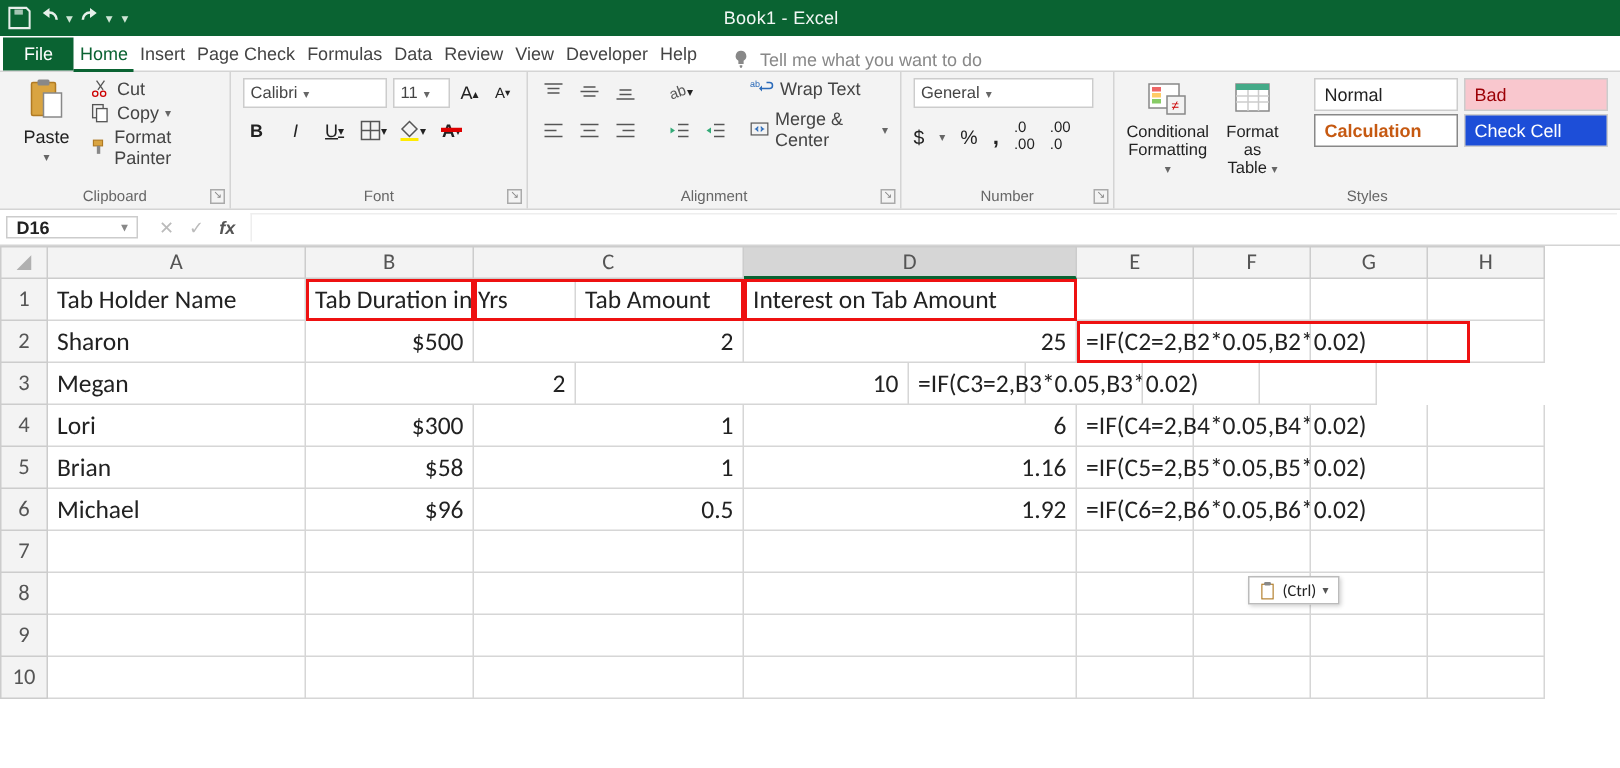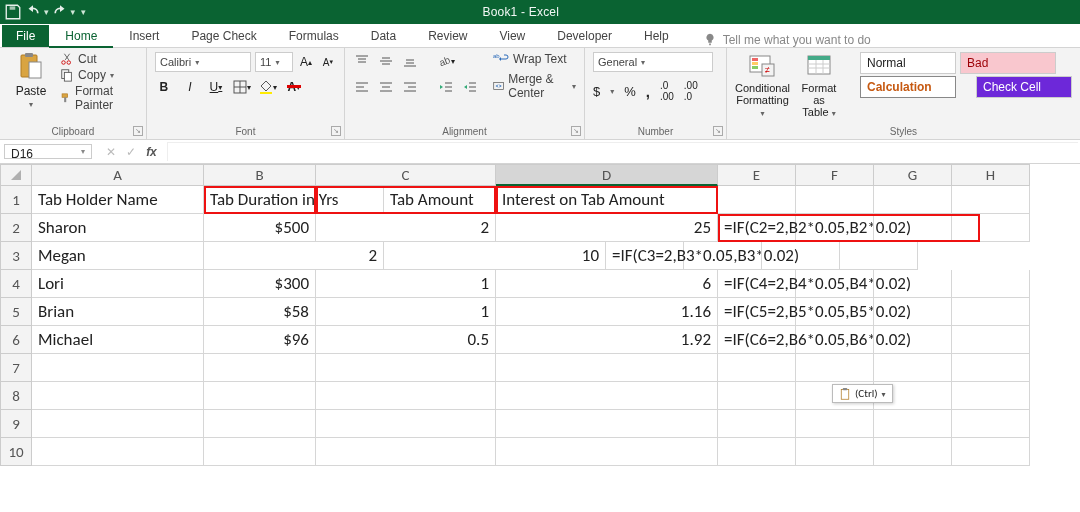--- a/index.html
+++ b/index.html
@@ -27,21 +27,21 @@
   .tabs {
     display: flex;
     align-items: end;
     height: 24px;
     border-bottom: 1px solid #d4d4d4;
     background: #fff;
     padding-left: 2px;
     gap: 0;
   }
   .tab {
-    padding: 4px 16px 4px;
+    padding: 4px 4px 4px;
     font-size: 12px;
     color: #444;
     cursor: pointer;
   }
   .tab.file { background: #0a6332; color: #fff; padding:4px 14px; }
   .tab.active {
     color: #0a6332;
     font-weight: 400;
     position: relative;
   }
@@ -78,24 +78,24 @@
   .bigbtn .caret{font-size:8px;color:#666;}
   .minisel{
     border:1px solid #ccc;background:#fff;height:20px;display:flex;align-items:center;padding:0 4px;font-size:11px;color:#444;gap:4px;
   }
   .minisel .caret{font-size:8px;color:#666;}
   .iconbtn{width:18px;height:18px;display:inline-flex;align-items:center;justify-content:center;}
   .stylecell{border:1px solid #ccc;height:22px;width:96px;padding:2px 6px;font-size:12px;display:flex;align-items:center;}
   .style-normal{background:#fff;color:#222;}
   .style-bad{background:#f9c7ce;color:#9c0006;}
   .style-calc{background:#fff;color:#c65911;font-weight:600;border-color:#888;}
-  .style-check{background:#6d28d9;color:#fff;margin-left:16px;}
+  .style-check{background:#1d4ed8;color:#fff;}
   
   .fxbar{height:24px;display:flex;align-items:stretch;border-bottom:1px solid #d4d4d4;}
-  .namebox{width:88px;border:1px solid #ccc;margin:4px;padding:2px 6px;font-size:12px;display:flex;background:#fff;justify-content:space-between;}
+  .namebox{width:88px;border:1px solid #ccc;margin:4px;padding:2px 6px;font-size:12px;display:flex;align-items:center;background:#fff;justify-content:space-between;font-weight:bold;}
   .namebox .caret{font-size:8px;color:#888;}
   .fxbtns{display:flex;align-items:center;gap:10px;padding:0 10px;color:#bbb;}
   .fxbtns .fx{font-style:italic;color:#555;font-weight:bold;}
   .formula{flex:1;border-top:1px solid #eee;border-left:1px solid #eee; margin:2px 2px 2px 0;}
   
   .grid{position:relative;font-family:Calibri, Arial, sans-serif;}
   .colhdr{display:flex;height:22px;}
   .corner{width:32px;border:1px solid #ccc;background:#f3f3f3;display:flex;align-items:center;justify-content:center;}
   .corner svg{width:10px;height:10px;fill:#b0b0b0;}
   .ch{border:1px solid #ccc;border-left:none;background:#f3f3f3;text-align:center;font-size:15px;color:#555;display:flex;align-items:center;justify-content:center;}

